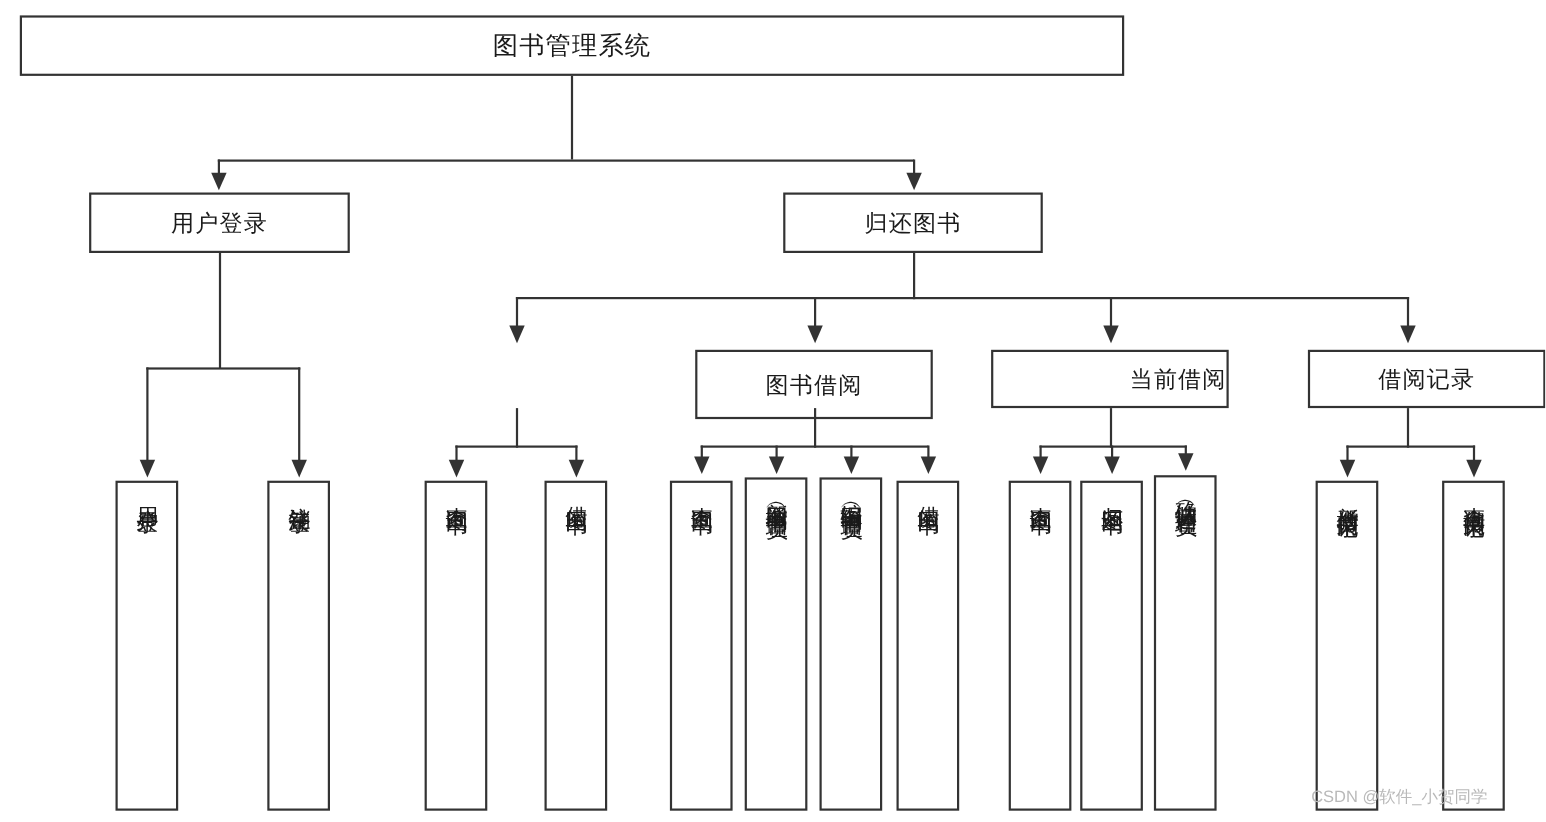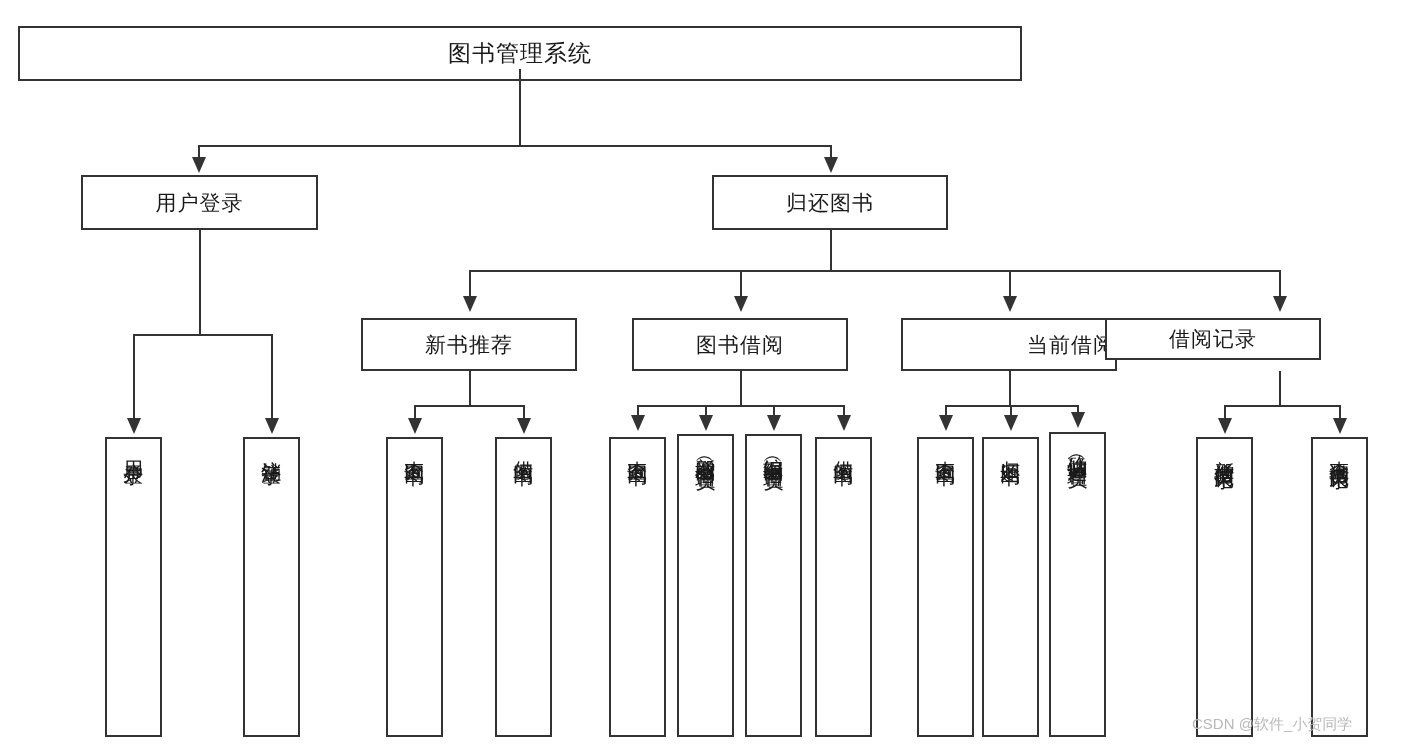--- a/index.html
+++ b/index.html
@@ -77,21 +77,21 @@
     color: #b9b9b9;
     white-space: nowrap;
     pointer-events: none;
   }
 </style>
 </head>
 <body>
 
 <div id="diagram-canvas">
 
-  <div class="node level0" style="left:18px; top:14px; width:1004px; height:55px;margin-top:12px;">
+  <div class="node level0" style="left:18px; top:14px; width:1004px; height:55px;">
     <span>图书管理系统</span>
   </div>
 
   <div class="conn v" style="left:519px; top:69px; height:76px;"></div>
 
   <div class="conn h" style="left:198px; top:145px; width:633px;"></div>
 
   <div class="conn v" style="left:198px; top:145px; height:18px;"></div>
   <div class="arrow" style="left:192px; top:157px;"></div>
   <div class="conn v" style="left:830px; top:145px; height:18px;"></div>
@@ -115,30 +115,27 @@
   <div class="conn h" style="left:469px; top:270px; width:812px;"></div>
   <div class="conn v" style="left:469px; top:270px; height:32px;"></div>
   <div class="arrow" style="left:463px; top:296px;"></div>
   <div class="conn v" style="left:740px; top:270px; height:32px;"></div>
   <div class="arrow" style="left:734px; top:296px;"></div>
   <div class="conn v" style="left:1009px; top:270px; height:32px;"></div>
   <div class="arrow" style="left:1003px; top:296px;"></div>
   <div class="conn v" style="left:1279px; top:270px; height:32px;"></div>
   <div class="arrow" style="left:1273px; top:296px;"></div>
 
-  <div class="node level2" style="left:361px; top:318px; width:216px; height:53px;">
-    <span>新书推荐</span>
-  </div>
-  <div class="node level2" style="left:632px; top:318px; width:216px; height:53px;text-align:right;">
+  <div class="node level2" style="left:632px; top:318px; width:216px; height:63px;text-align:right;">
     <span>图书借阅</span>
   </div>
   <div class="node level2" style="left:901px; top:318px; width:216px; height:53px;justify-content:flex-end;">
     <span>当前借阅</span>
   </div>
-  <div class="node level2" style="left:1105px; top:318px; width:216px; height:42px;">
+  <div class="node level2" style="left:1189px; top:318px; width:216px; height:53px;">
     <span>借阅记录</span>
   </div>
 
   <div class="conn v" style="left:469px; top:371px; height:36px;"></div>
   <div class="conn h" style="left:414px; top:405px; width:111px;"></div>
   <div class="conn v" style="left:414px; top:405px; height:19px;"></div>
   <div class="arrow" style="left:408px; top:418px;"></div>
   <div class="conn v" style="left:523px; top:405px; height:19px;"></div>
   <div class="arrow" style="left:517px; top:418px;"></div>
 

